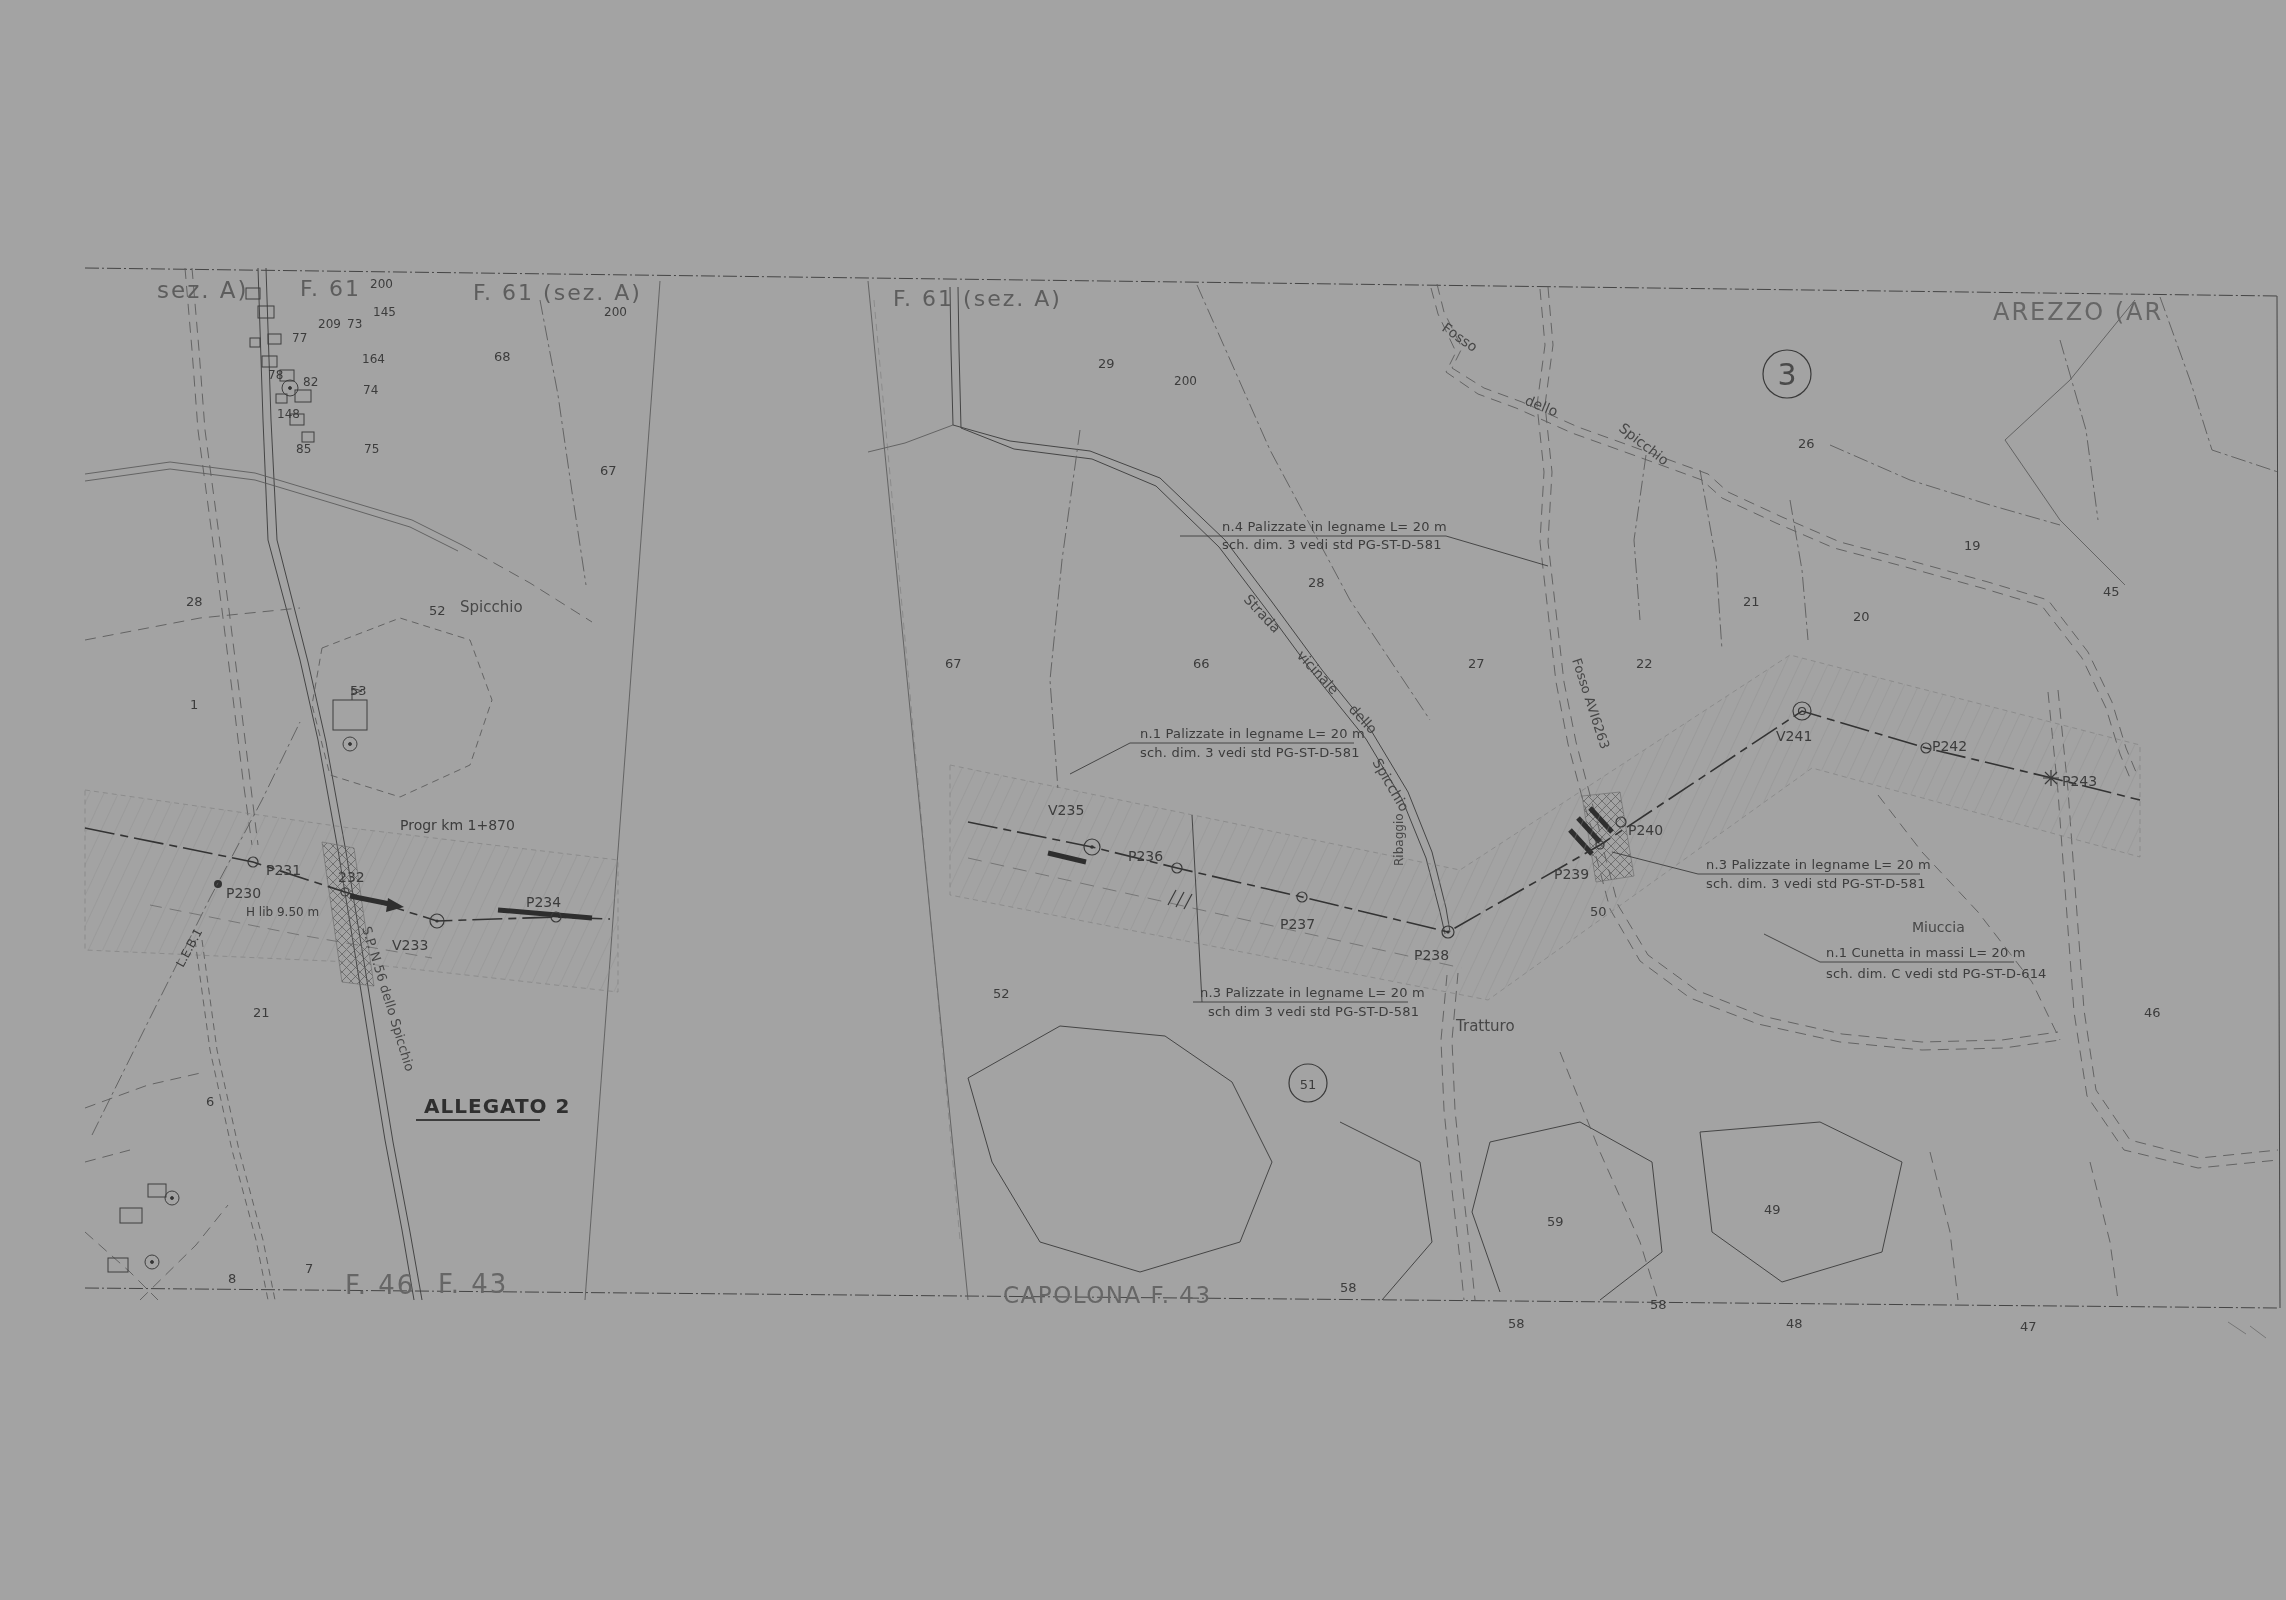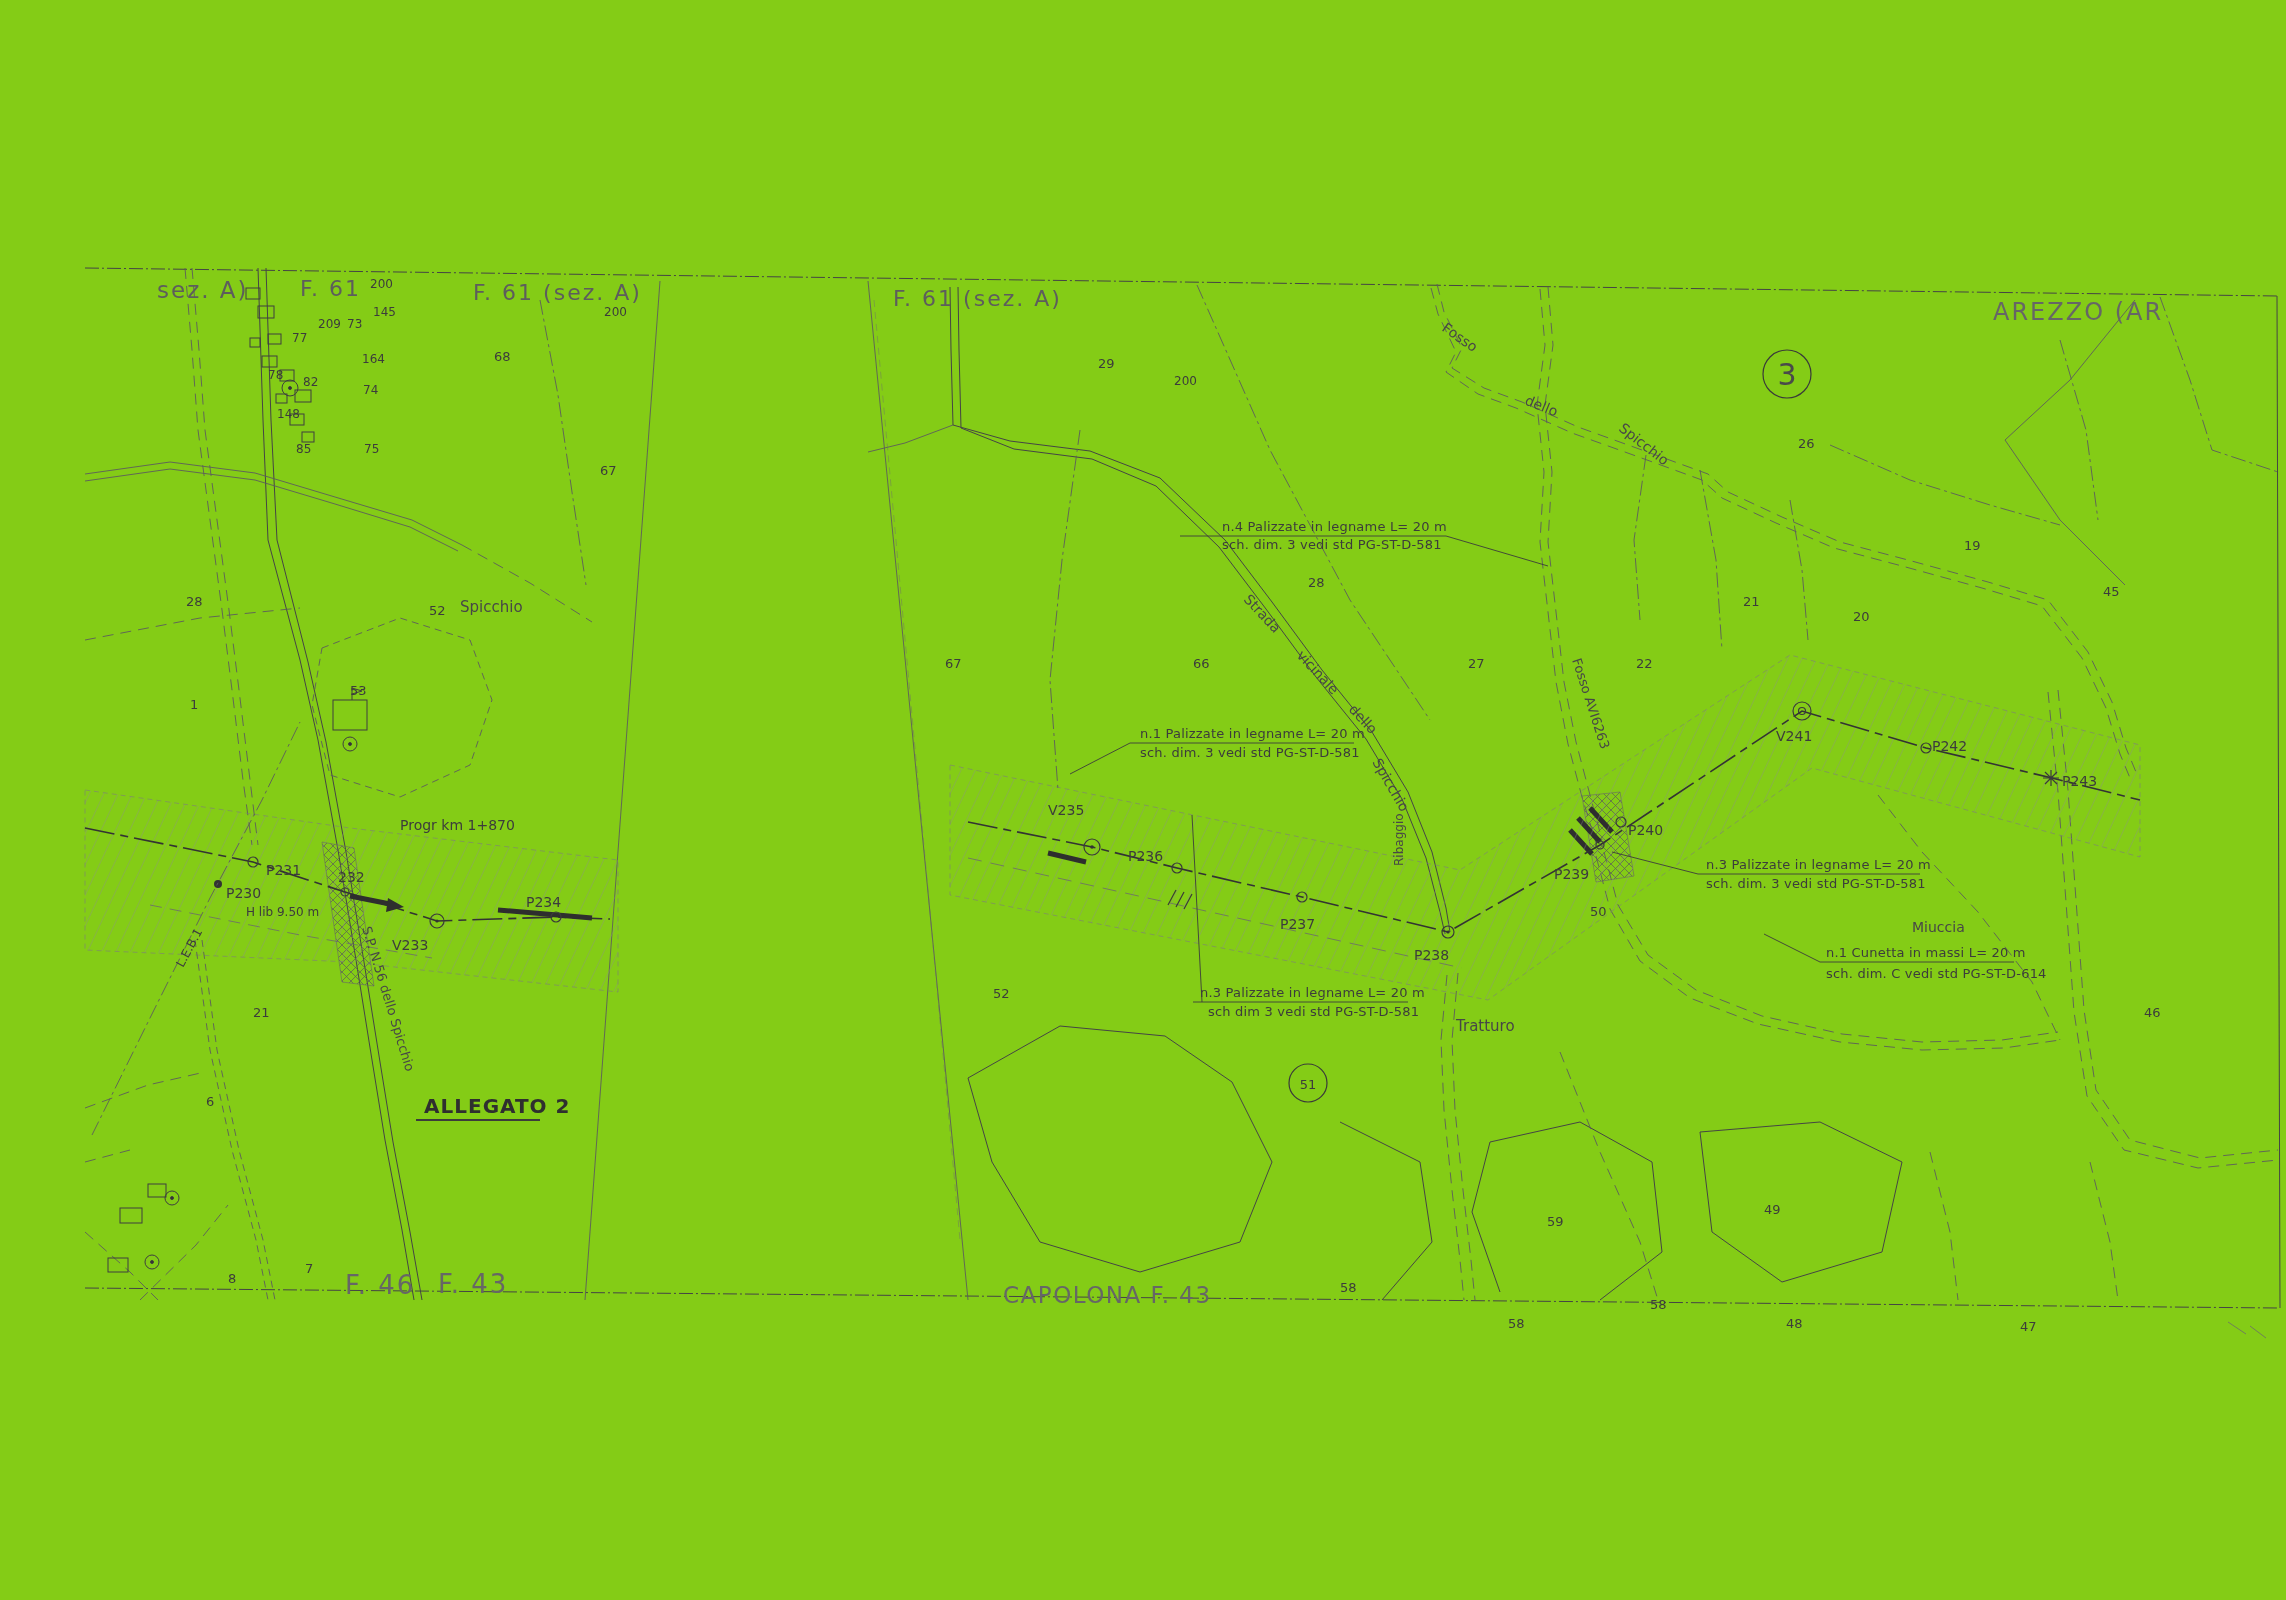--- a/index.html
+++ b/index.html
@@ -1,16 +1,16 @@
 <!DOCTYPE html>
 <html><head>
 <meta charset="utf-8">
 <style>
   html,body{margin:0;padding:0;background:#ffffff;}
-  .page{position:relative;width:2286px;height:1600px;background:#84cc16;overflow:hidden;
+  .page{position:relative;width:2286px;height:1600px;background:#a3a3a3;overflow:hidden;
         font-family:"DejaVu Sans",sans-serif;}
   svg{display:block;}
   .ln{stroke:#454545;stroke-width:1;fill:none;}
   .lt{stroke:#5c5c5c;stroke-width:.9;fill:none;}
   .lf{stroke:#6b6b6b;stroke-width:.8;fill:none;}
   .dash{stroke-dasharray:11 7;}
   .dsh2{stroke-dasharray:7 5;}
   .dd{stroke-dasharray:15 4 3 4;}
   .bold{stroke:#2e2e2e;stroke-width:5;fill:none;}
   .pipe{stroke:#333333;stroke-width:1.6;fill:none;stroke-dasharray:30 6 8 6;}

